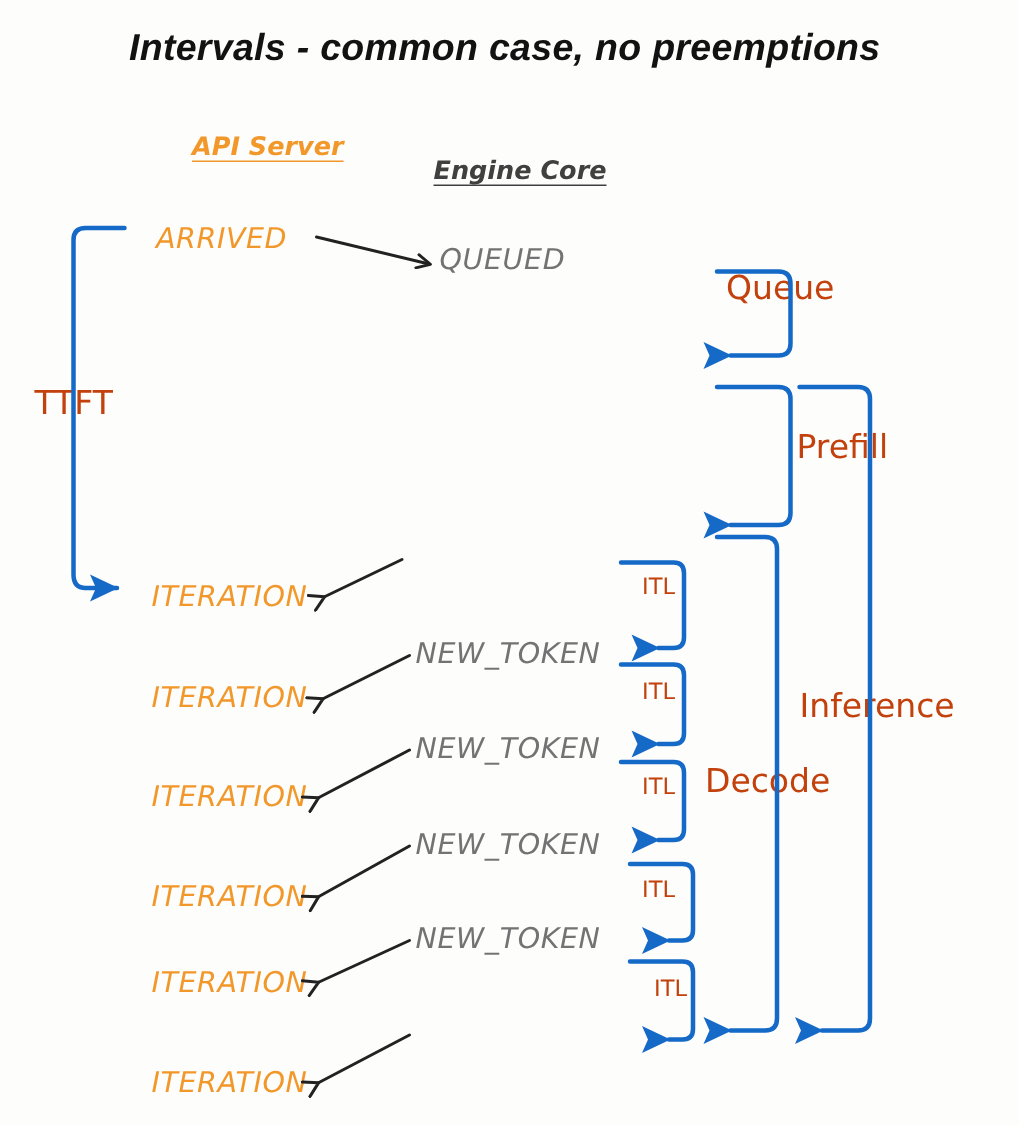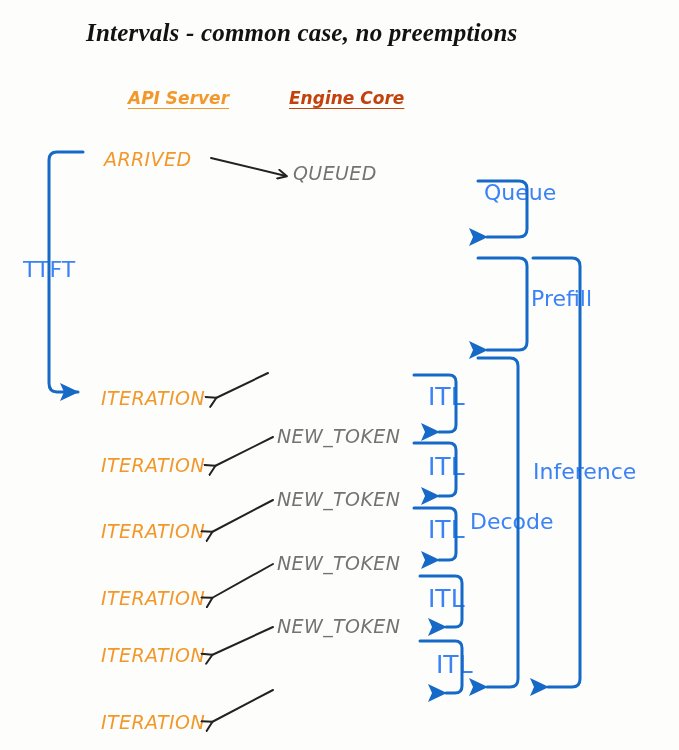--- a/index.html
+++ b/index.html
@@ -10,50 +10,50 @@
     overflow:hidden;
   }
   #canvas{position:relative;width:679px;height:750px;}
 
   svg.layer{position:absolute;left:0;top:0;width:679px;height:750px;overflow:visible;}
 
   .txt{position:absolute;white-space:nowrap;line-height:1;}
 
   
   .title{
-    font-family:Liberation Serif, serif;
+    font-family:Liberation Sans, sans-serif;
     font-style:italic;font-weight:bold;
     font-size:25px;color:#121212;
     letter-spacing:.2px;
   }
 
   
   .colhead{
     font-family:"DejaVu Sans", sans-serif;
     font-style:italic;font-weight:bold;font-size:17px;
     text-decoration:underline;
     text-underline-offset:4px;
   }
   .colhead.api{color:#F2982B;}
-  .colhead.engine{color:#c2410c;}
+  .colhead.engine{color:#404040;margin-top:16px;}
 
   
   .state{
     font-family:"DejaVu Sans", sans-serif;
     font-style:italic;font-size:19px;letter-spacing:.4px;
   }
   .state.orange{color:#F2982B;}
   .state.red{color:#737373;}
 
   
   .blabel{
     font-family:"DejaVu Sans", sans-serif;
-    font-size:22px;color:#3b82f6;font-style:normal;
+    font-size:22px;color:#c2410c;font-style:normal;
   }
-  .blabel.small{font-size:25px;}
+  .blabel.small{font-size:15px;}
 </style>
 </head>
 <body>
 
 <div id="canvas">
 
   <div class="txt title" style="left:86px;top:20px;">Intervals - common case, no preemptions</div>
 
   <div class="txt colhead api" style="left:104px;top:90px;margin-left:24px;">API Server</div>
   <div class="txt colhead engine" style="left:289px;top:90px;">Engine Core</div>

